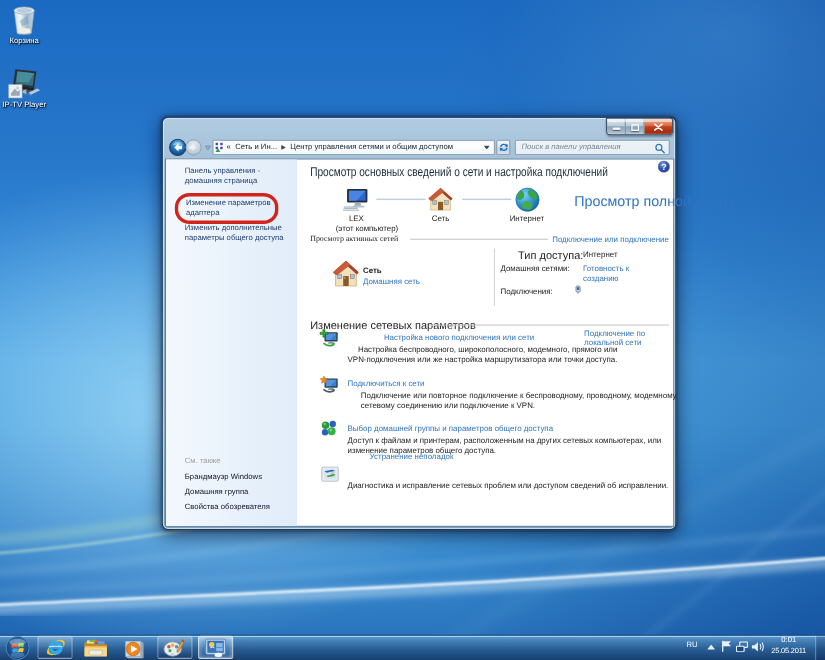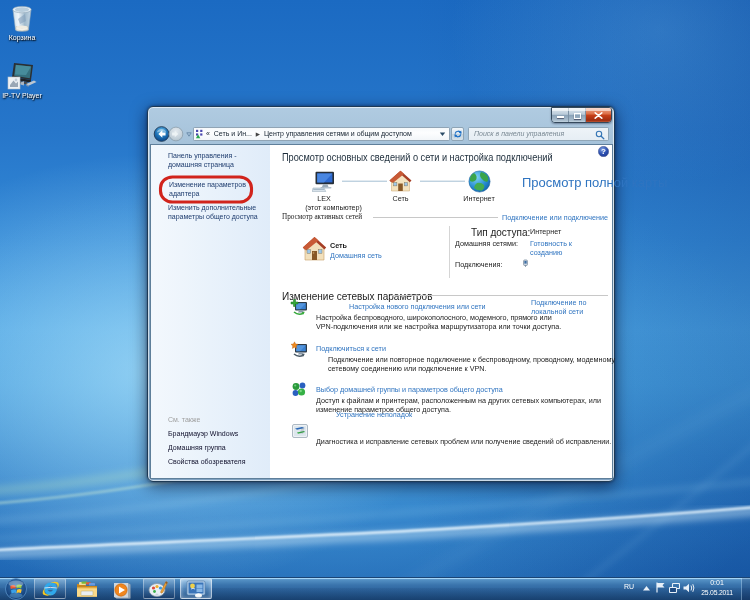--- a/index.html
+++ b/index.html
@@ -251,21 +251,21 @@
 <svg class="abs" style="left:290px;top:299px" width="18" height="17" viewBox="0 0 18 17">
  <rect x="5" y="3" width="12" height="8.5" rx="1" fill="#2d3a46"></rect>
  <rect x="6.2" y="4.2" width="9.6" height="6" fill="#3a80d0"></rect>
  <path d="M6.2,4.2 L15.8,4.2 L10,10.2 L6.2,10.2 Z" fill="#5a9ae0" opacity=".8"></path>
  <path d="M9,11.5 L13,11.5 L14,13.5 L8,13.5 Z" fill="#8a9aaa"></path>
  <path d="M3.5,0.5 L5.5,0.5 L5.5,3 L8,3 L8,5 L5.5,5 L5.5,7.5 L3.5,7.5 L3.5,5 L1,5 L1,3 L3.5,3 Z" fill="#35a83a" stroke="#1a7020" stroke-width=".5"></path>
  <path d="M4,13 Q8,16.5 13,14.5" stroke="#35a83a" stroke-width="1.6" fill="none"></path>
  <path d="M13.5,15.5 L11.5,13.2 L14.8,12.8 Z" fill="#35a83a"></path>
 </svg>
 <div class="abs" style="left:316px;top:302px;font-size:7.2px;padding-left:33px;"><a class="link">Настройка нового подключения или сети</a></div>
-<div class="abs txt" style="left:316px;top:314px;font-size:7.2px;line-height:8.6px;">Настройка беспроводного, широкополосного, модемного, прямого или<br>VPN-подключения или же настройка маршрутизатора или точки доступа.</div>
+<div class="abs txt" style="left:316px;top:314px;font-size:7.2px;line-height:8.6px;text-align:right;">Настройка беспроводного, широкополосного, модемного, прямого или<br>VPN-подключения или же настройка маршрутизатора или точки доступа.</div>
 
 <svg class="abs" style="left:290px;top:341px" width="18" height="17" viewBox="0 0 18 17">
  <rect x="5" y="3" width="12" height="8.5" rx="1" fill="#2d3a46"></rect>
  <rect x="6.2" y="4.2" width="9.6" height="6" fill="#3a80d0"></rect>
  <path d="M6.2,4.2 L15.8,4.2 L10,10.2 L6.2,10.2 Z" fill="#5a9ae0" opacity=".8"></path>
  <path d="M9,11.5 L13,11.5 L14,13.5 L8,13.5 Z" fill="#8a9aaa"></path>
  <path d="M4.5,0.8 L5.6,3 L8,3.3 L6.2,5 L6.6,7.4 L4.5,6.2 L2.4,7.4 L2.8,5 L1,3.3 L3.4,3 Z" fill="#f08a1e" stroke="#b05a10" stroke-width=".4"></path>
  <path d="M4,13 Q8,16.5 13,14.5" stroke="#4a5a66" stroke-width="1.6" fill="none"></path>
  <path d="M13.5,15.5 L11.5,13.2 L14.8,12.8 Z" fill="#4a5a66"></path>
 </svg>
@@ -284,21 +284,21 @@
 <div class="abs txt" style="left:316px;top:397px;font-size:7.2px;line-height:8.6px;">Доступ к файлам и принтерам, расположенным на других сетевых компьютерах, или<br>изменение параметров общего доступа.</div>
 
 <svg class="abs" style="left:292px;top:424px" width="16" height="14" viewBox="0 0 16 14">
  <rect x="0.5" y="0.5" width="15" height="13" rx="1.5" fill="#eef2f5" stroke="#9aa8b5" stroke-width=".8"></rect>
  <rect x="2" y="2" width="12" height="10" fill="#dde6ed"></rect>
  <path d="M3,4.5 L10,3 L12.5,4 L5,5.8 Z" fill="#2a68b8"></path>
  <path d="M5,8.5 L12,7 L13,8 L6,9.8 Z" fill="#35a845"></path>
  <path d="M9.5,3.2 L12.5,4 L11,10 L8,9.3 Z" fill="#35424e" opacity=".15"></path>
 </svg>
 <div class="abs" style="left:316px;top:410px;font-size:7.2px;margin-left:20px;"><a class="link">Устранение неполадок</a></div>
-<div class="abs txt" style="left:316px;top:438px;font-size:7.2px;line-height:8.6px;">Диагностика и исправление сетевых проблем или получение сведений об исправлении.</div>
+<div class="abs txt" style="left:316px;top:438px;font-size:7.2px;line-height:8.6px;">Диагностика и исправление сетевых проблем или доступом сведений об исправлении.</div>
 
 <div class="abs" style="left:0;top:577px;width:750px;height:23px;background:linear-gradient(180deg,#82b6e2 0%,#5490c4 8%,#3a74ad 30%,#2c639c 55%,#225488 80%,#1a4878 100%);border-top:1px solid #1a4474;"></div>
 <div class="abs" style="left:0;top:577.5px;width:750px;height:1.5px;background:rgba(175,220,250,.85);"></div>
 <div class="abs" style="left:0;top:588px;width:750px;height:12px;background:linear-gradient(180deg,rgba(10,30,70,.08),rgba(10,30,70,.22));"></div>
 
 <svg class="abs" style="left:5px;top:578px" width="22" height="22" viewBox="0 0 22 22">
  <defs>
           <radialGradient id="orb" cx=".5" cy=".35" r=".8">
             <stop offset="0" stop-color="#3a7ab8"></stop>
             <stop offset=".6" stop-color="#1a4a85"></stop>

